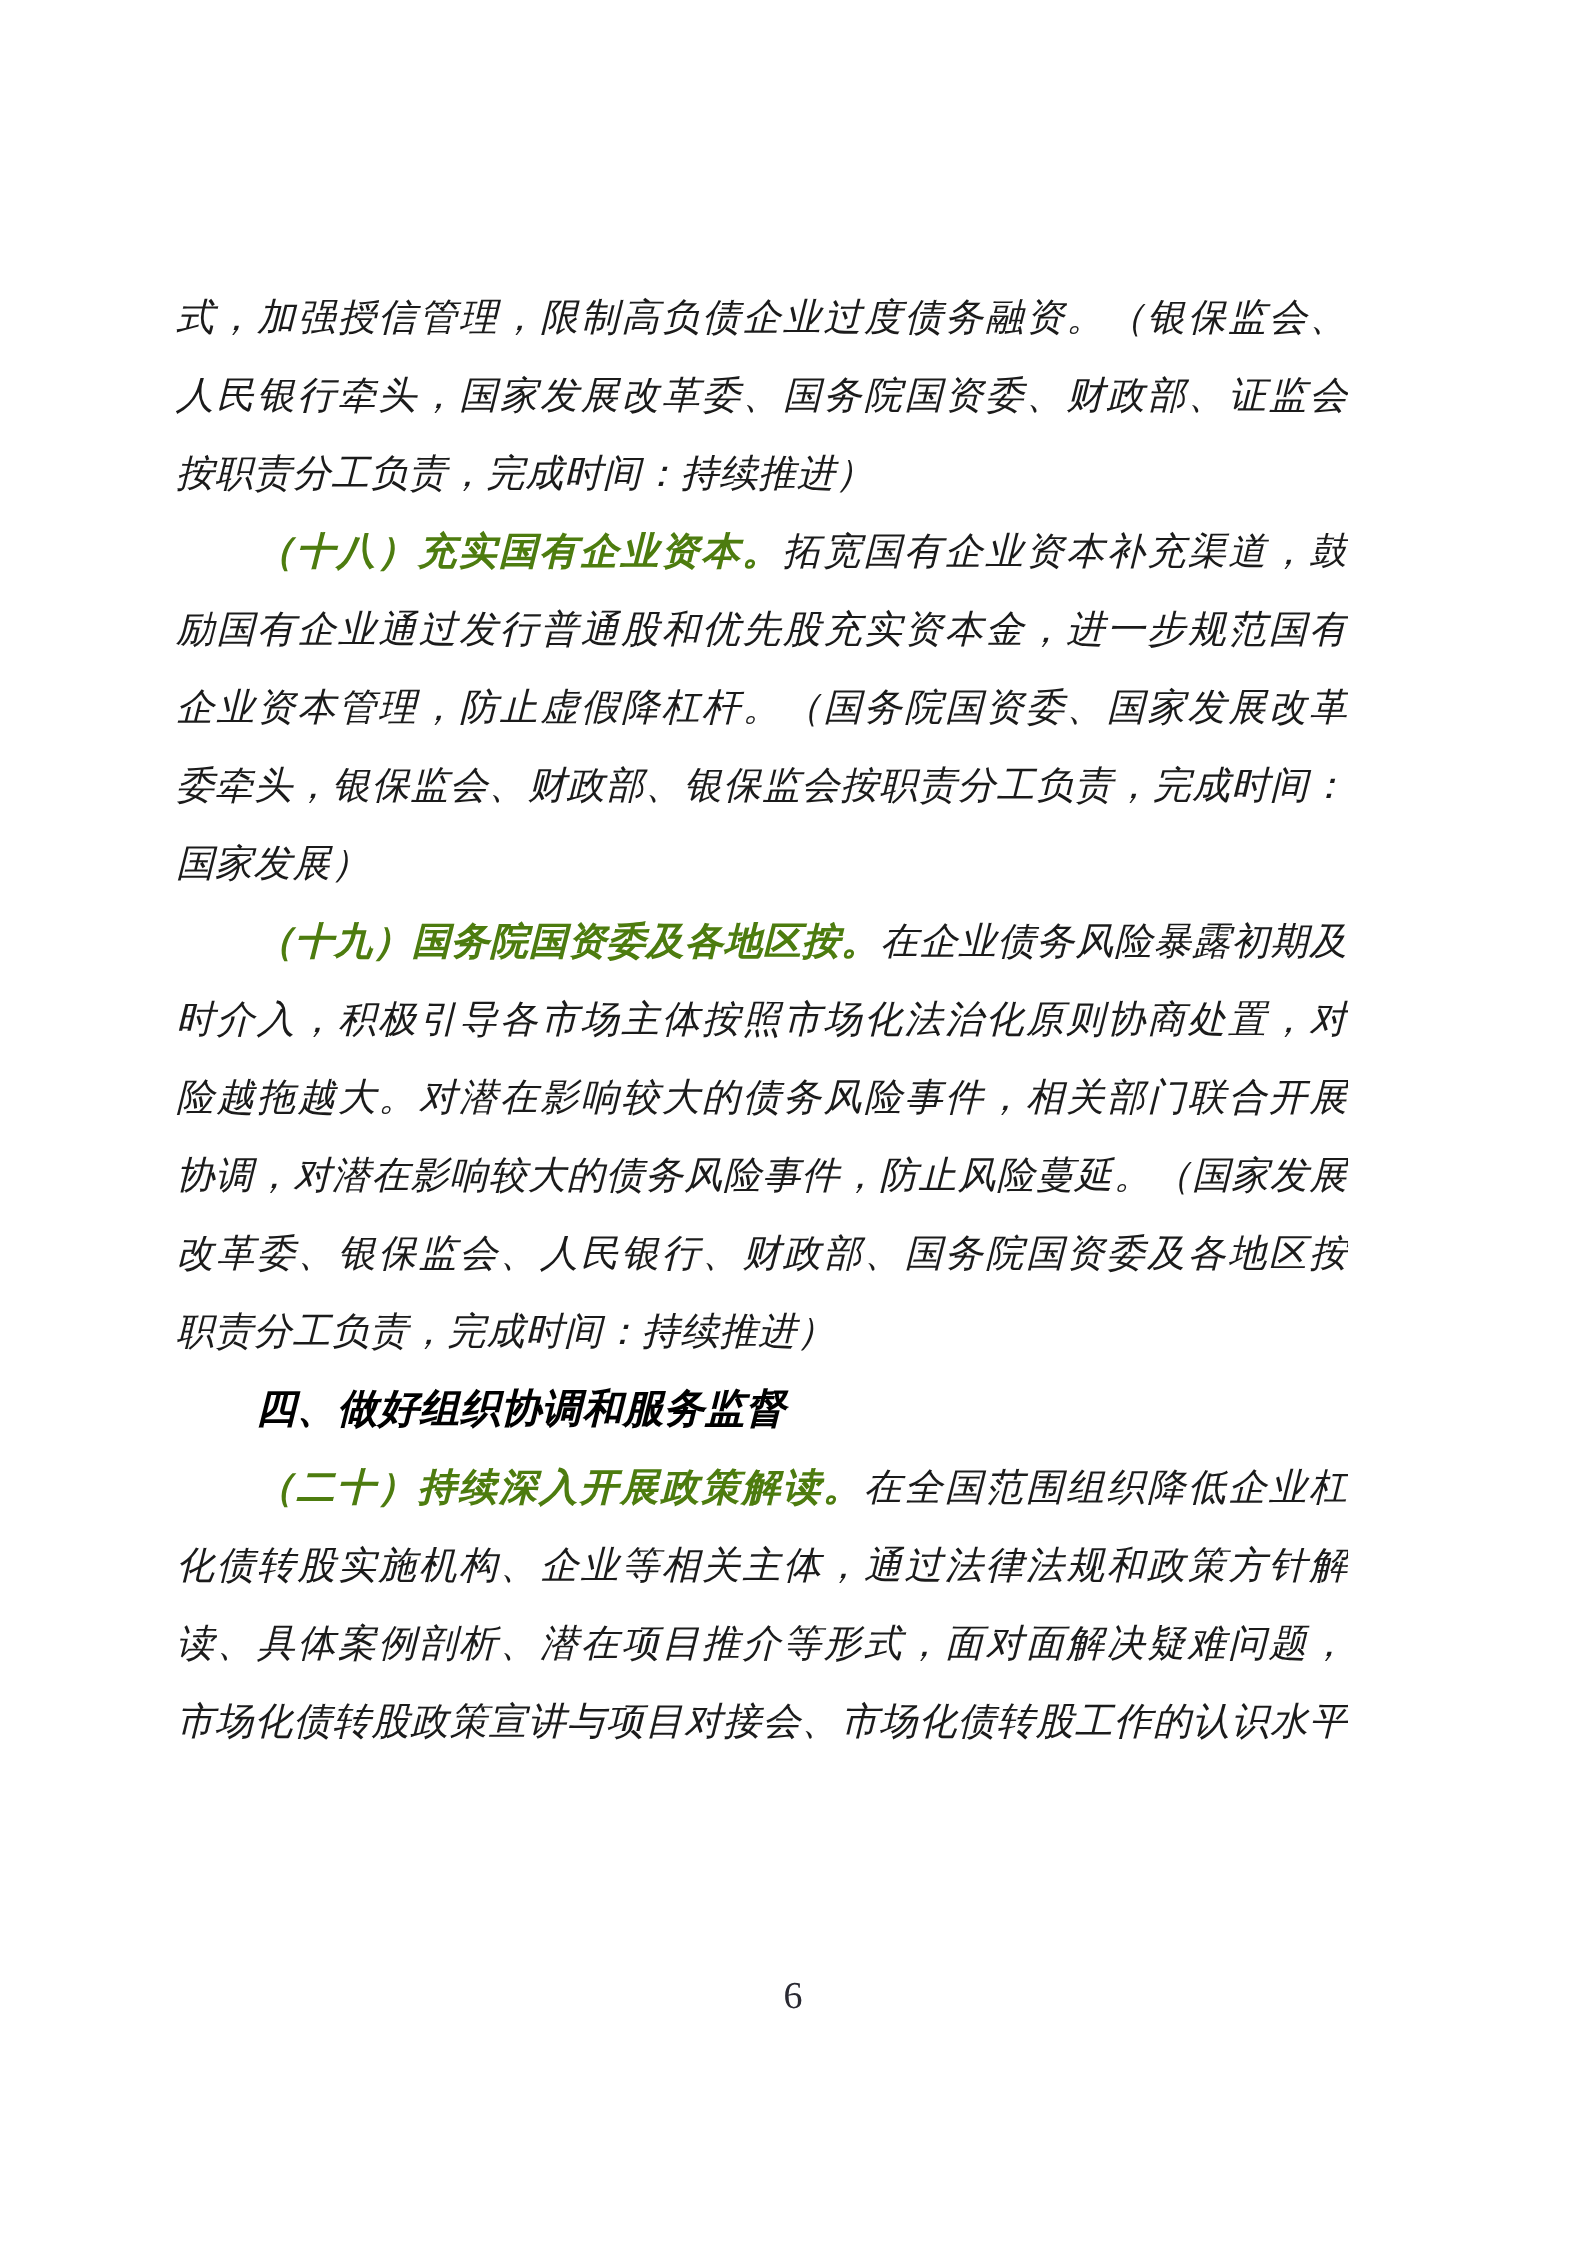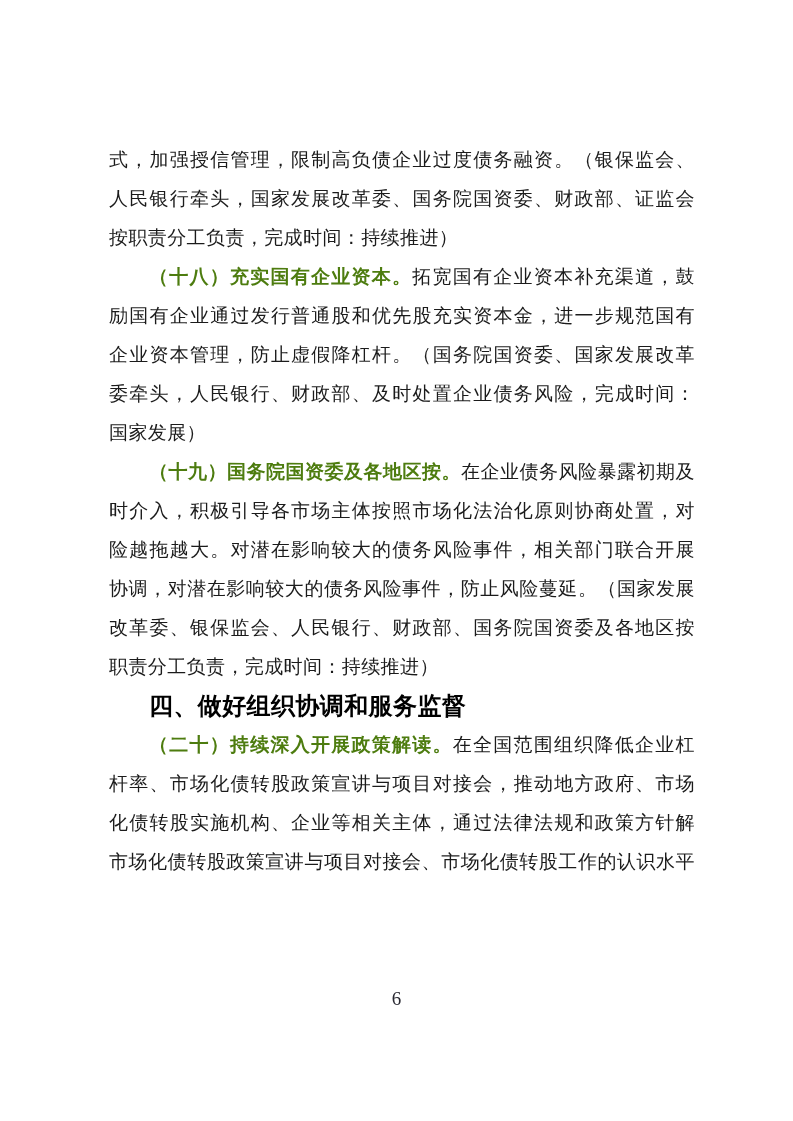--- a/index.html
+++ b/index.html
@@ -10,23 +10,24 @@
   .page {
     position: relative;
     width: 793px;
     height: 1121px;
     background: #ffffff;
     overflow: hidden;
     font-family: "Liberation Serif", serif;
   }
   .content {
     position: absolute;
-    left: 109px;
+    left: 88px;
     top: 140px;
     width: 586px;
+    font-style: italic;
   }
   .line {
     height: 39px;
     line-height: 39px;
     font-size: 19px;
     color: #1b1b1b;
     letter-spacing: 0.4px;
     text-align: justify;
     text-align-last: justify;
     overflow: hidden;
@@ -38,21 +39,21 @@
     text-align: right;
     text-align-last: left;
   }
   .line .b {
     font-weight: 700;
     color: #4d7c0f;
   }
   .line.heading {
     font-family: "Liberation Sans", sans-serif;
     font-weight: 700;
-    font-size: 24px;
+    font-size: 20px;
     color: #000000;
     text-align: center;
     text-align-last: left;
     text-indent: 40px;
   }
   .footer {
     position: absolute;
     top: 984px;
     left: 0;
     width: 793px;
@@ -70,33 +71,33 @@
 <div class="page">
   <div class="content">
 
     <div class="line">式，加强授信管理，限制高负债企业过度债务融资。（银保监会、</div>
     <div class="line">人民银行牵头，国家发展改革委、国务院国资委、财政部、证监会</div>
     <div class="line last">按职责分工负责，完成时间：持续推进）</div>
 
     <div class="line indent"><span class="b">（十八）充实国有企业资本。</span><span>拓宽国有企业资本补充渠道，鼓</span></div>
     <div class="line">励国有企业通过发行普通股和优先股充实资本金，进一步规范国有</div>
     <div class="line">企业资本管理，防止虚假降杠杆。（国务院国资委、国家发展改革</div>
-    <div class="line">委牵头，人民银行、财政部、及时处置企业债务风险，完成时间：</div>
+    <div class="line">委牵头，银保监会、财政部、银保监会按职责分工负责，完成时间：</div>
     <div class="line last">国家发展）</div>
 
     <div class="line indent"><span class="b">（十九）国务院国资委及各地区按。</span><span>在企业债务风险暴露初期及</span></div>
     <div class="line">时介入，积极引导各市场主体按照市场化法治化原则协商处置，对</div>
     <div class="line">险越拖越大。对潜在影响较大的债务风险事件，相关部门联合开展</div>
     <div class="line">协调，对潜在影响较大的债务风险事件，防止风险蔓延。（国家发展</div>
     <div class="line">改革委、银保监会、人民银行、财政部、国务院国资委及各地区按</div>
     <div class="line last">职责分工负责，完成时间：持续推进）</div>
 
     <div class="line heading">四、做好组织协调和服务监督</div>
 
     <div class="line indent"><span class="b">（二十）持续深入开展政策解读。</span><span>在全国范围组织降低企业杠</span></div>
-    <div class="line">杆率、市场化债转股政策宣讲与项目对接会，推动地方政府、市场</div>
     <div class="line">化债转股实施机构、企业等相关主体，通过法律法规和政策方针解</div>
+    <div class="line">读、具体案例剖析、潜在项目推介等形式，面对面解决疑难问题，</div>
     <div class="line">市场化债转股政策宣讲与项目对接会、市场化债转股工作的认识水平</div>
 
   </div>
 
   <div class="footer">6</div>
 </div>
 
 </body></html>

